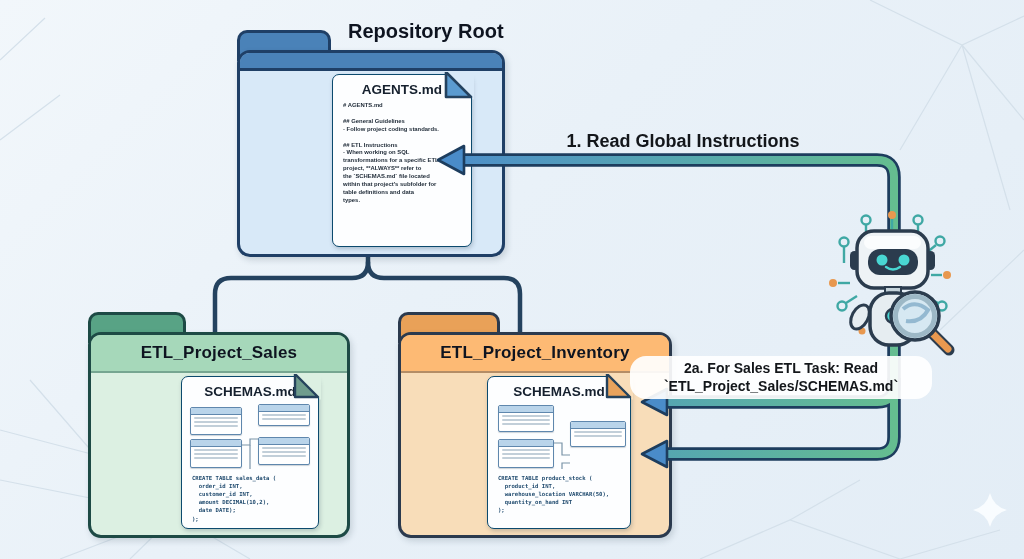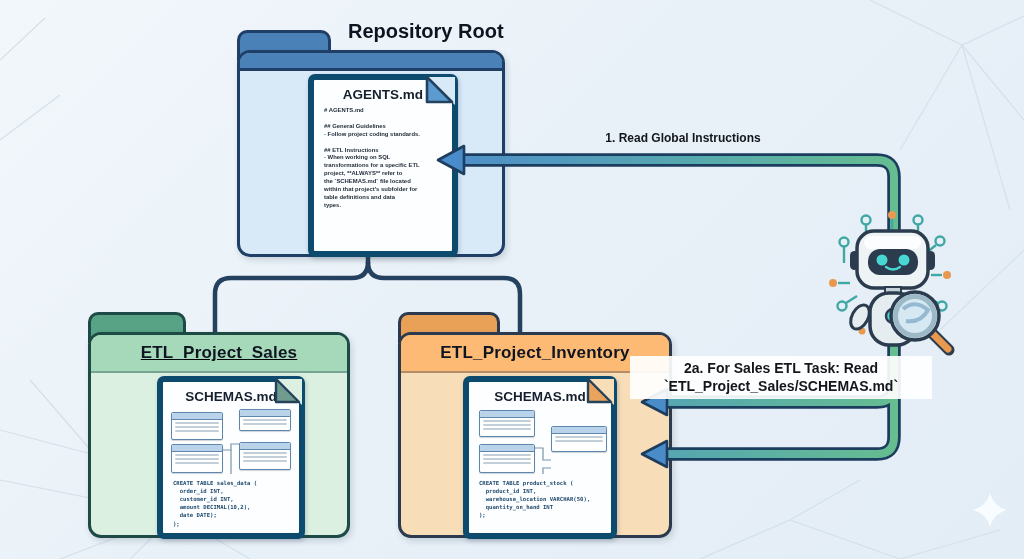--- a/index.html
+++ b/index.html
@@ -11,34 +11,34 @@
   .abs{position:absolute;}
   svg{display:block;}
   
   .folder-tab{position:absolute;border:3px solid;border-bottom:none;border-radius:10px 10px 0 0;}
   .folder-body{position:absolute;border:3.5px solid;border-radius:13px;box-shadow:2px 3px 6px rgba(40,60,80,.18);}
   .folder-band{height:36px;border-radius:9px 9px 0 0;display:flex;align-items:center;justify-content:center;}
   .folder-strip{height:15px;border-radius:9px 9px 0 0;}
   .folder-title{font-weight:bold;font-size:17px;color:#0e1420;letter-spacing:.2px;}
   .root-title{position:absolute;font-weight:bold;font-size:20px;color:#0e1420;}
   
-  .doc{position:absolute;background:#fdfeff;border:6px solid #0c4a6e;border-radius:7px;box-shadow:1px 2px 4px rgba(40,60,80,.25);}
+  .doc{position:absolute;background:#fdfeff;border:1px solid #0c4a6e;border-radius:7px;box-shadow:1px 2px 4px rgba(40,60,80,.25);margin-left:24px;}
   .doc-fold{position:absolute;top:-3px;right:-3px;}
   .doc-title{text-align:center;font-weight:bold;font-size:13.5px;color:#15202e;margin-top:7px;}
   .doc-body{white-space:pre-line;font-size:5.9px;line-height:1.34;color:#1c2835;margin:5px 9px 0 10px;font-weight:600;}
   .sql{position:absolute;white-space:pre;font-family:"DejaVu Sans Mono","Liberation Mono",monospace;font-size:5.6px;line-height:1.45;color:#1f4a6e;font-weight:bold;}
   
   .er-box{position:absolute;background:#fff;border:1px solid #5f87ad;border-radius:2px;box-shadow:0 1px 1px rgba(60,80,100,.25);}
   .er-head{height:6px;background:#b9d4ea;border-bottom:1px solid #5f87ad;border-radius:2px 2px 0 0;}
   .er-line{height:2px;background:#c2cfd9;margin:2px 3px 0 3px;border-radius:1px;}
   
   .arrow-label{position:absolute;font-weight:bold;color:#13161a;text-align:center;white-space:pre-line;}
-  #label1{font-size:12px;}
+  #label1{font-size:18px;}
   #label2a,#label2b{font-size:14px;line-height:1.32;}
-  #label2a{background:rgba(255,255,255,.92);border-radius:0;padding:3px 6px;}
+  #label2a{background:rgba(255,255,255,.92);border-radius:16px;padding:3px 6px;}
 </style>
 </head>
 <body>
 
 <div id="canvas">
 
   <svg class="abs" width="1024" height="559" style="left:0;top:0">
     <g stroke="#d4e0ea" stroke-width="1.2" fill="none">
       <path d="M 870 0 L 962 45 L 1024 16 M 962 45 L 1024 120 M 962 45 L 900 150 M 962 45 L 1010 210 M 1024 250 L 940 330"></path>
       <path d="M 0 60 L 45 18 M 0 140 L 60 95"></path>
@@ -75,21 +75,21 @@
 transformations for a specific ETL
 project, **ALWAYS** refer to
 the `SCHEMAS.md` file located
 within that project's subfolder for
 table definitions and data
 types.</div>
     </div>
   </div>
 
   <div class="folder-tab" style="left:88px;top:312px;width:92px;height:28px;background:#58a385;border-color:#1d4a45;"></div>
-  <div class="folder-body" style="left:88px;top:332px;width:256px;height:200px;background:#dcf0e2;border-color:#1d4a45;text-decoration:underline;">
+  <div class="folder-body" style="left:88px;top:332px;width:256px;height:200px;background:#dcf0e2;border-color:#1d4a45;">
     <div class="folder-band" style="background:#a6d8ba;border-bottom:2px solid rgba(29,74,69,.35);">
       <span class="folder-title">ETL_Project_Sales</span>
     </div>
 
     <div class="doc" style="left:66px;top:41px;width:136px;height:151px;">
       <svg class="doc-fold" width="30" height="30" viewBox="0 0 30 30">
         <polygon points="4,0 30,0 30,26" fill="#dcf0e2"></polygon>
         <polygon points="4,0 27,23 4,23" fill="#6f9c8d" stroke="#25425c" stroke-width="2.4" stroke-linejoin="round"></polygon>
       </svg>
       <div class="doc-title">SCHEMAS.md</div>

